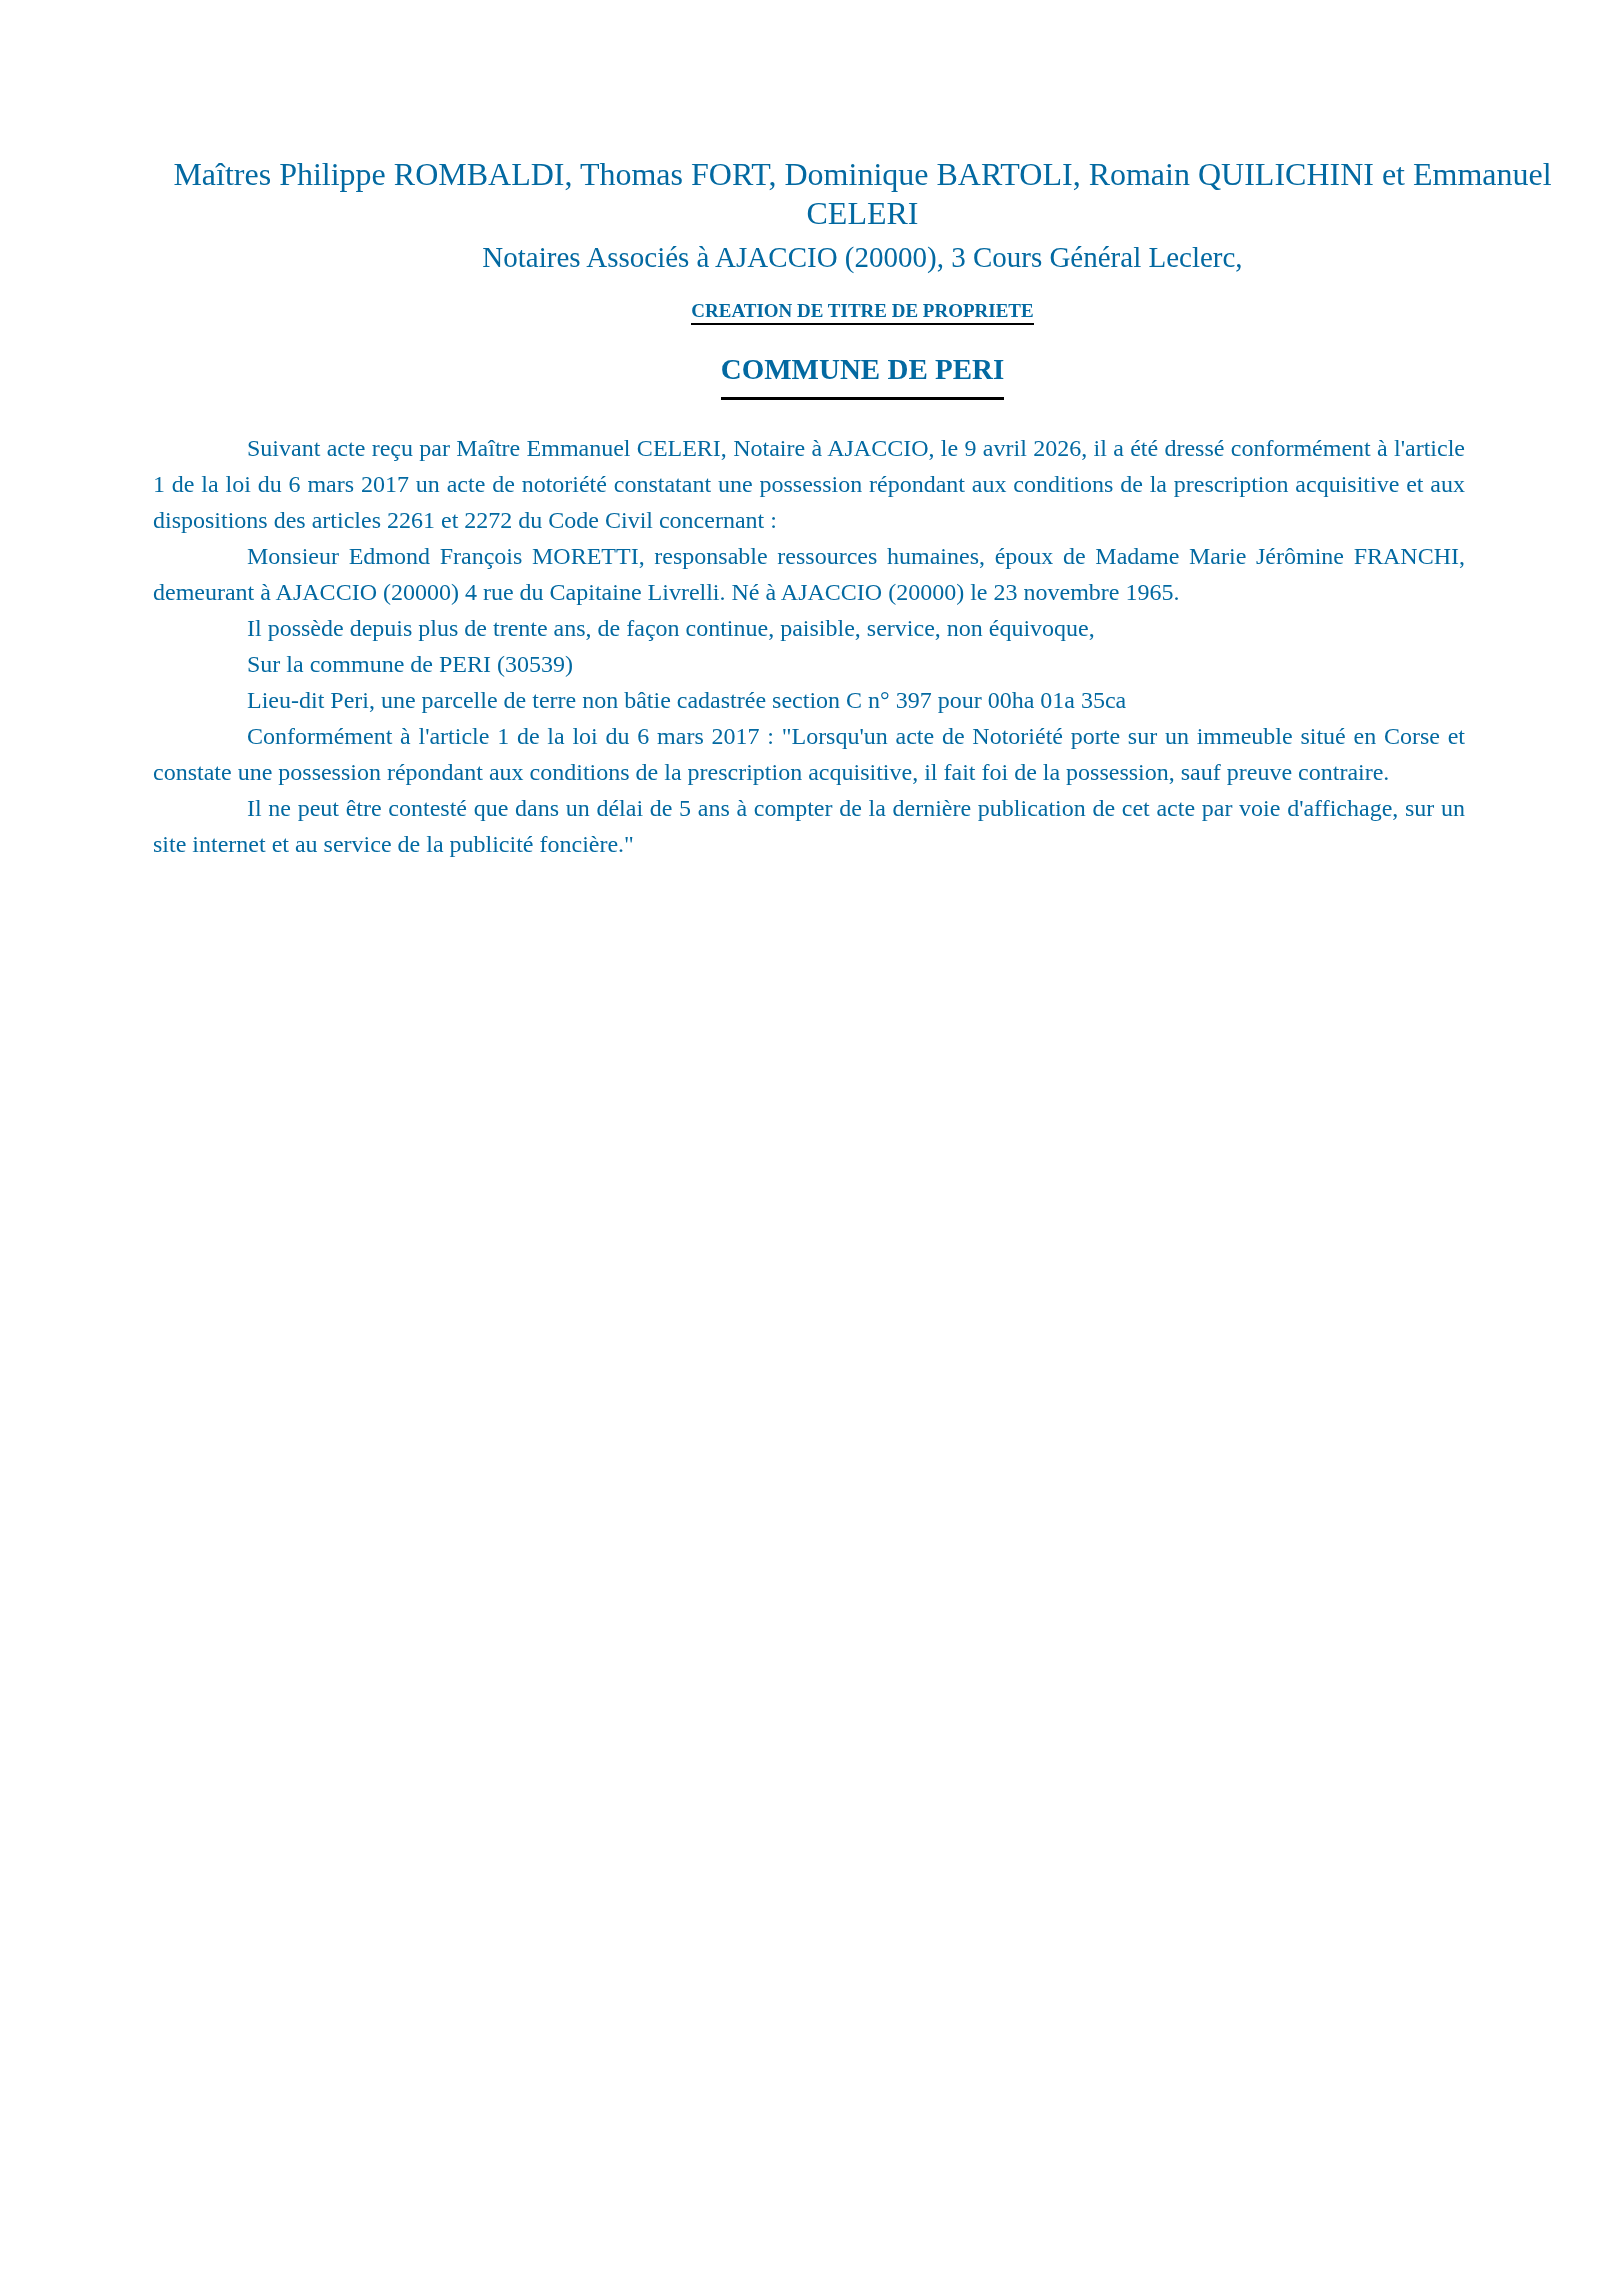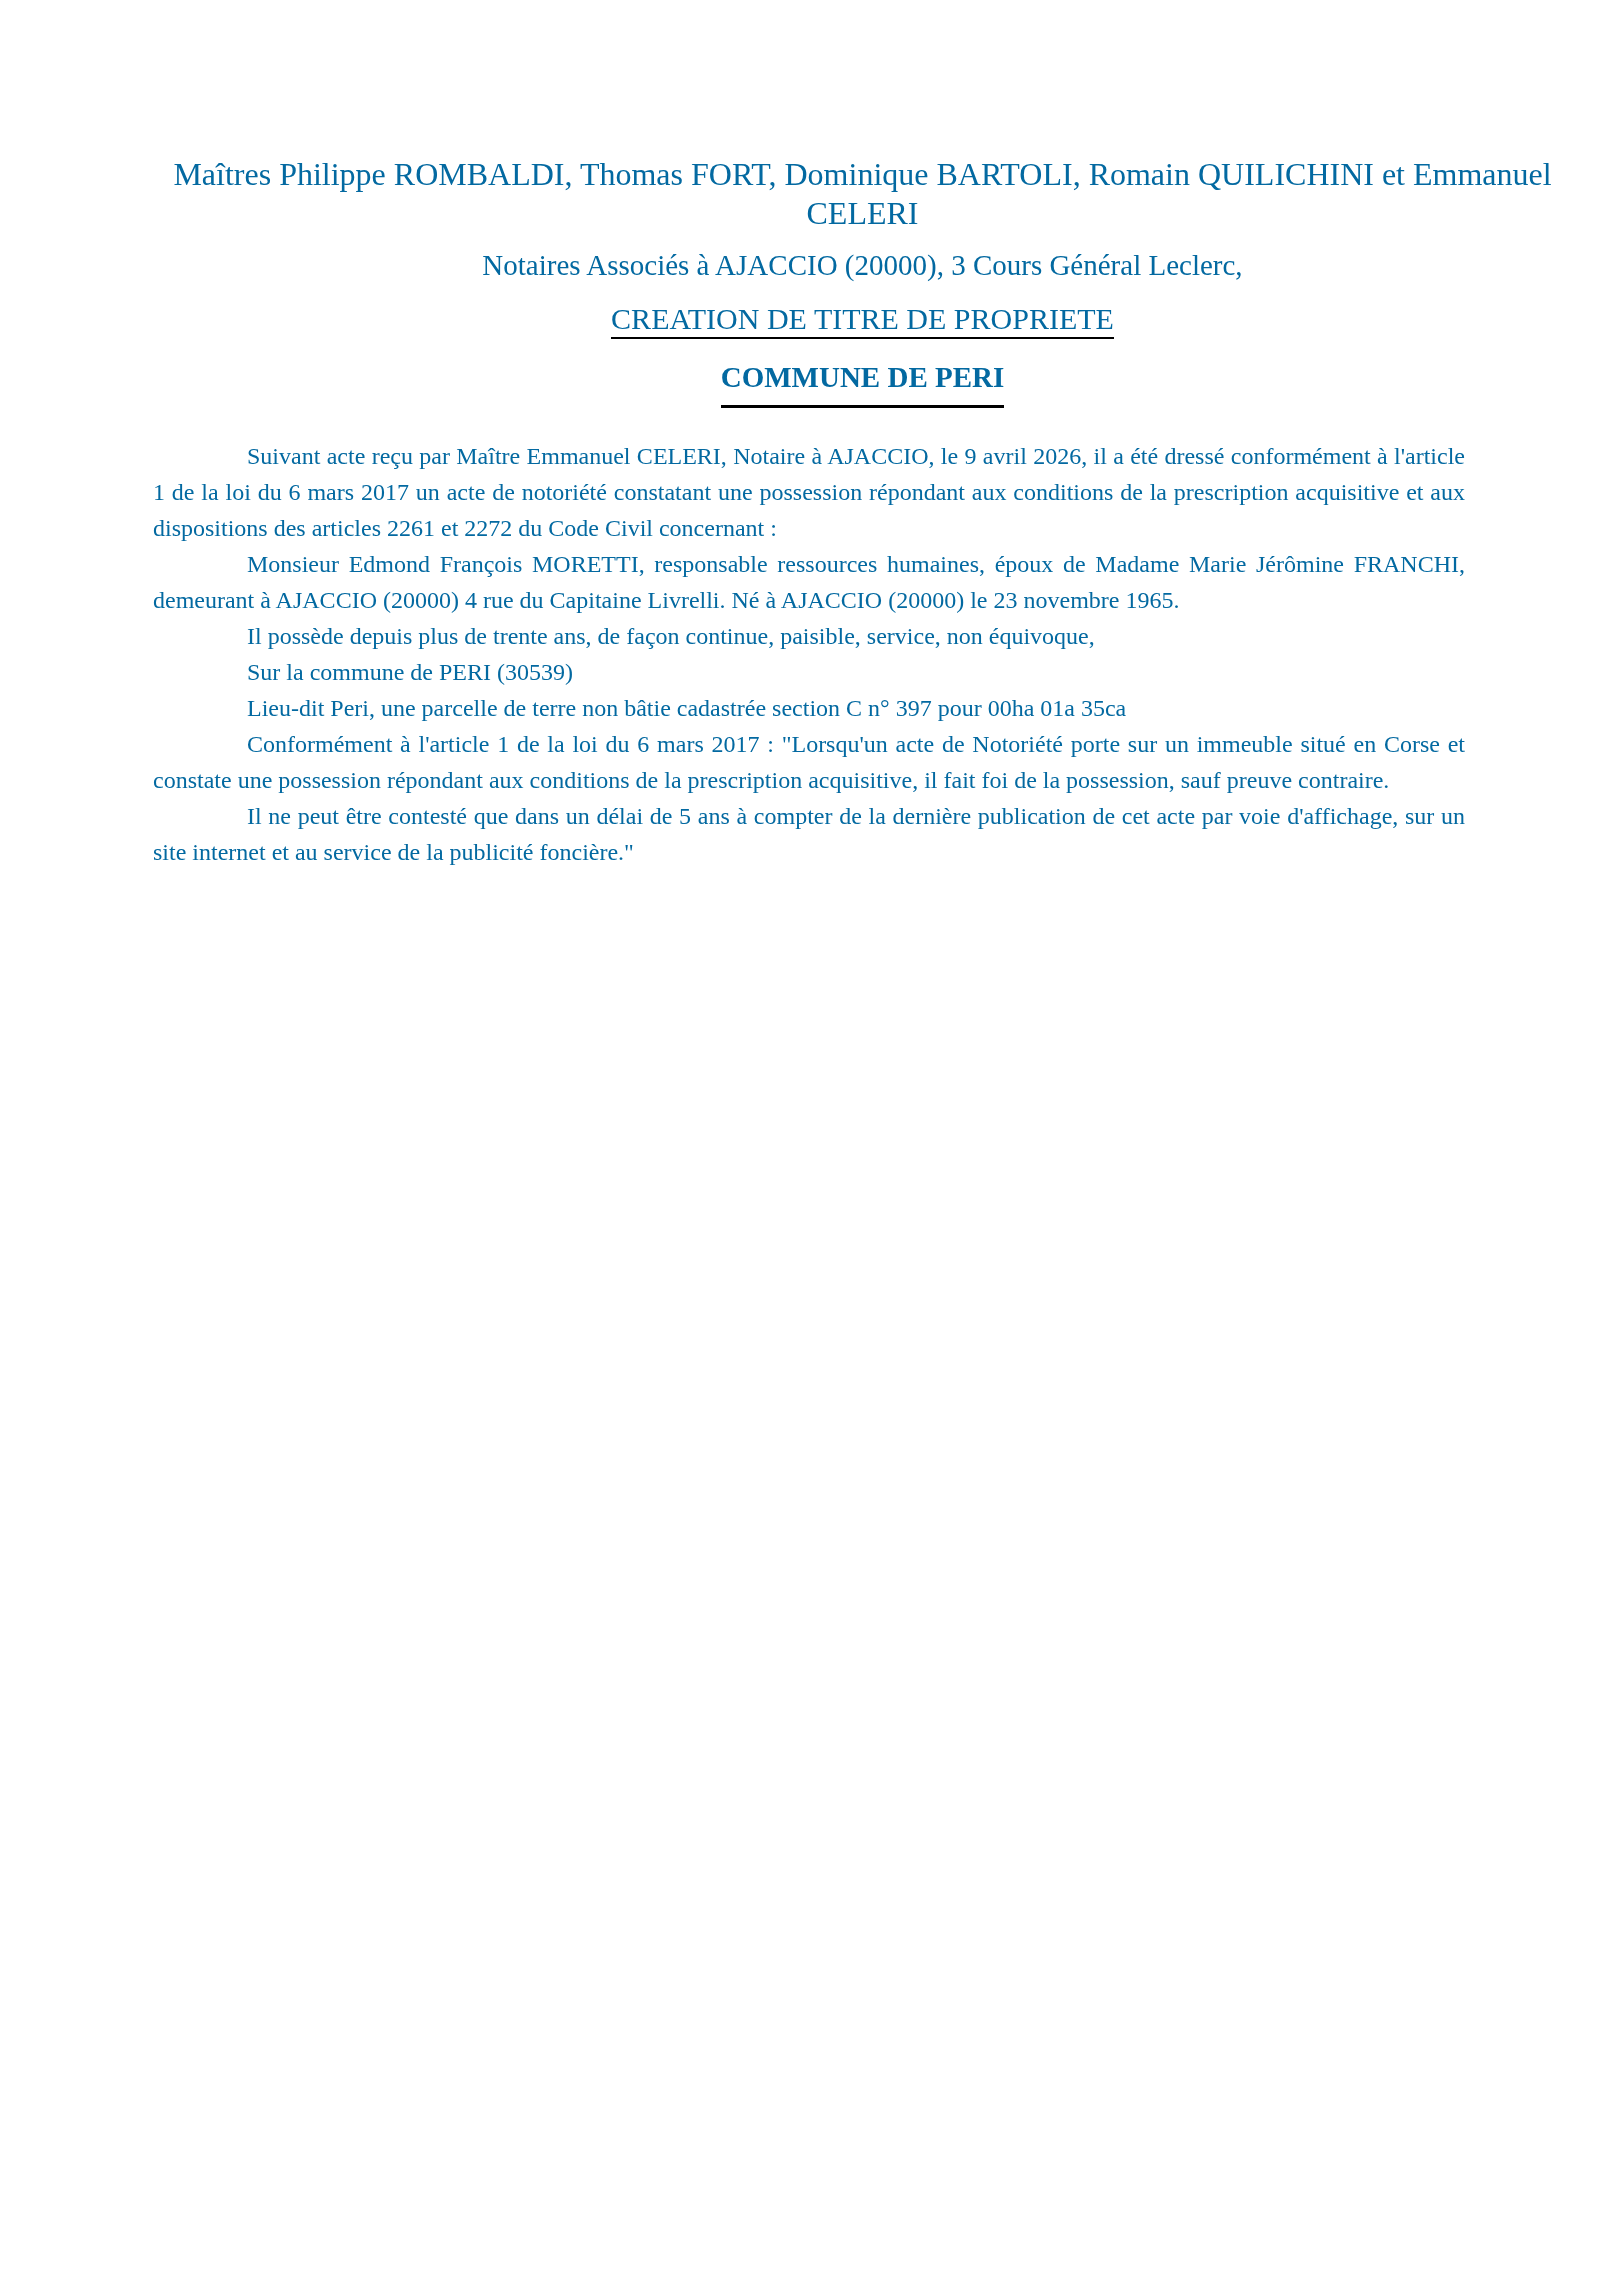--- a/index.html
+++ b/index.html
@@ -26,29 +26,30 @@
   .centered {
     width: 1419px;
     text-align: center;
   }
   .hdr-names {
     margin: 0;
     font-size: 32px;
     line-height: 39px;
   }
   .hdr-office {
-    margin: 16px;
+    margin: 8px;
     font-size: 29px;
     line-height: 32px;
     text-align: center;
   }
   .title-main {
     margin: 21.6px 0 0 0;
-    font-size: 30px;
+    font-size: 19px;
     line-height: 32px;
+    font-weight: bold;
   }
   .title-commune {
     margin: 26.5px 0 0 0;
     font-size: 29px;
     line-height: 32px;
     font-weight: bold;
   }
   .underline-thin {
     border-bottom: 2px solid #000;
     padding-bottom: 2px;

